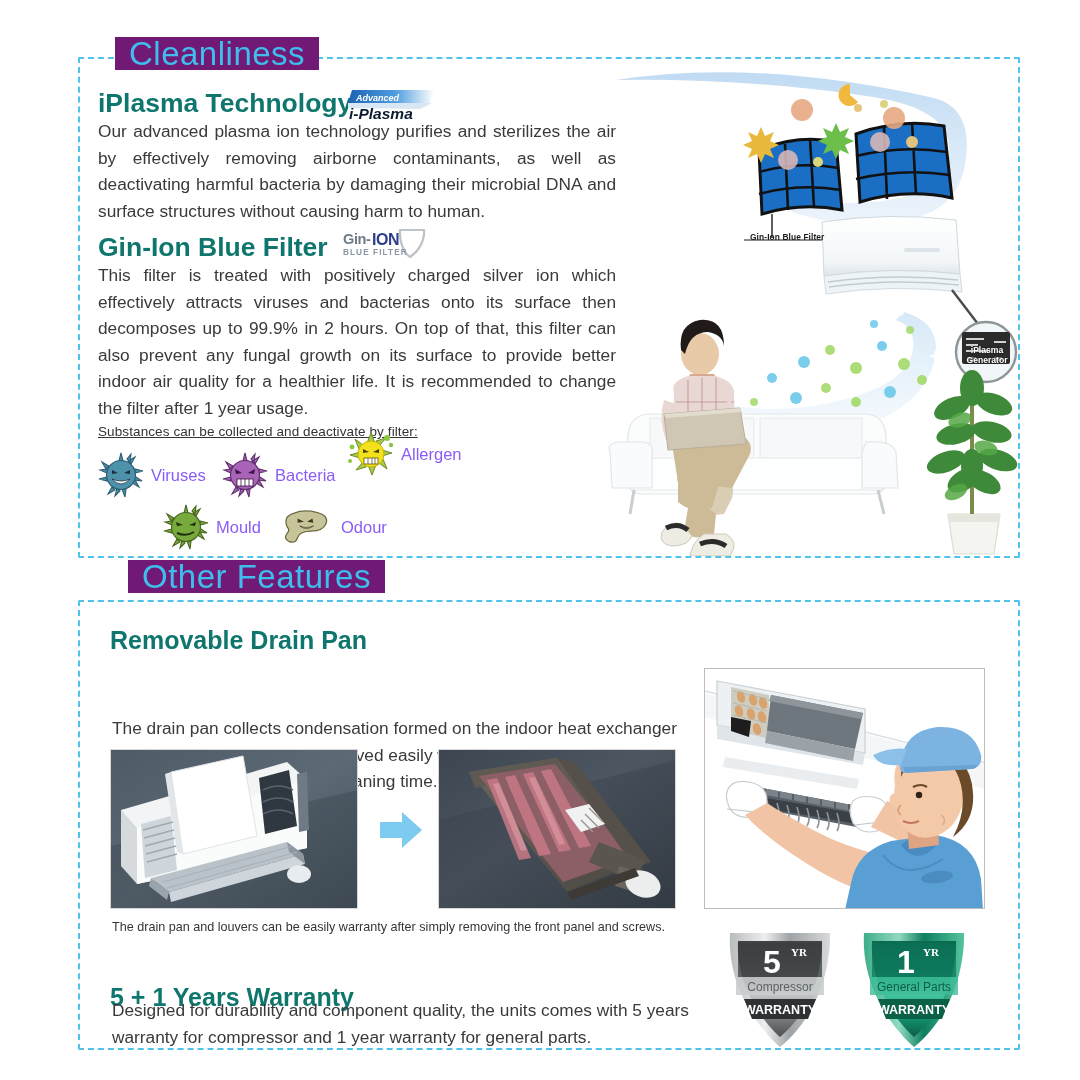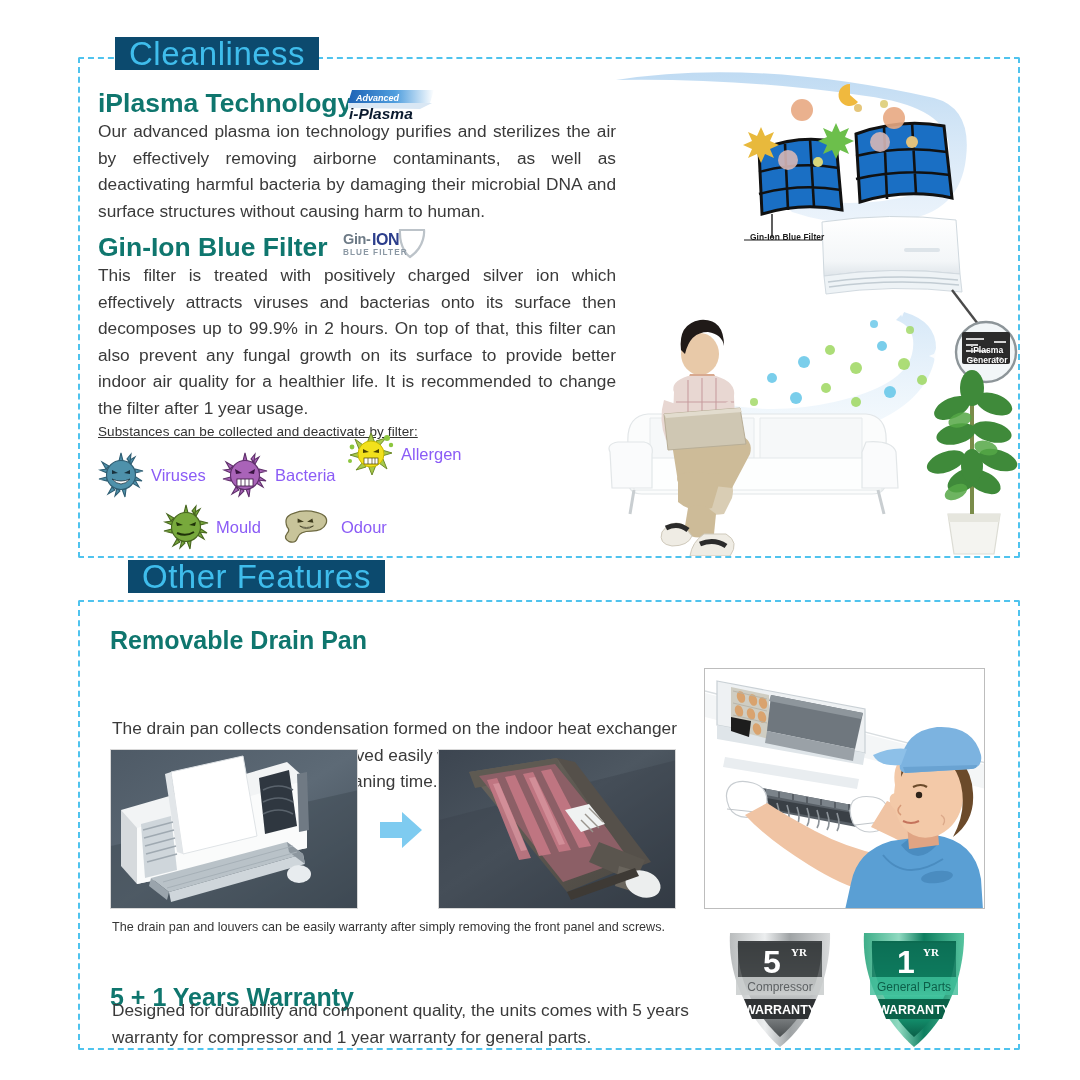--- a/index.html
+++ b/index.html
@@ -19,21 +19,21 @@
   }
   #cleanliness-box { left: 78px; top: 57px; width: 942px; height: 501px; }
   #other-box       { left: 78px; top: 600px; width: 942px; height: 450px; }
 
   .section-title {
     position: absolute;
     color: #3fbdec;
     font-size: 33px;
     font-weight: 400;
     letter-spacing: .5px;
-    background: #0c4a6e;
+    background: #701a75;
     padding: 0 14px;
     white-space: nowrap;
     line-height: 1;
   }
   #cleanliness-title { left: 115px; top: 37px; }
   #other-title       { left: 128px; top: 560px; }
 
   
   .feature-head {
     position: absolute;

